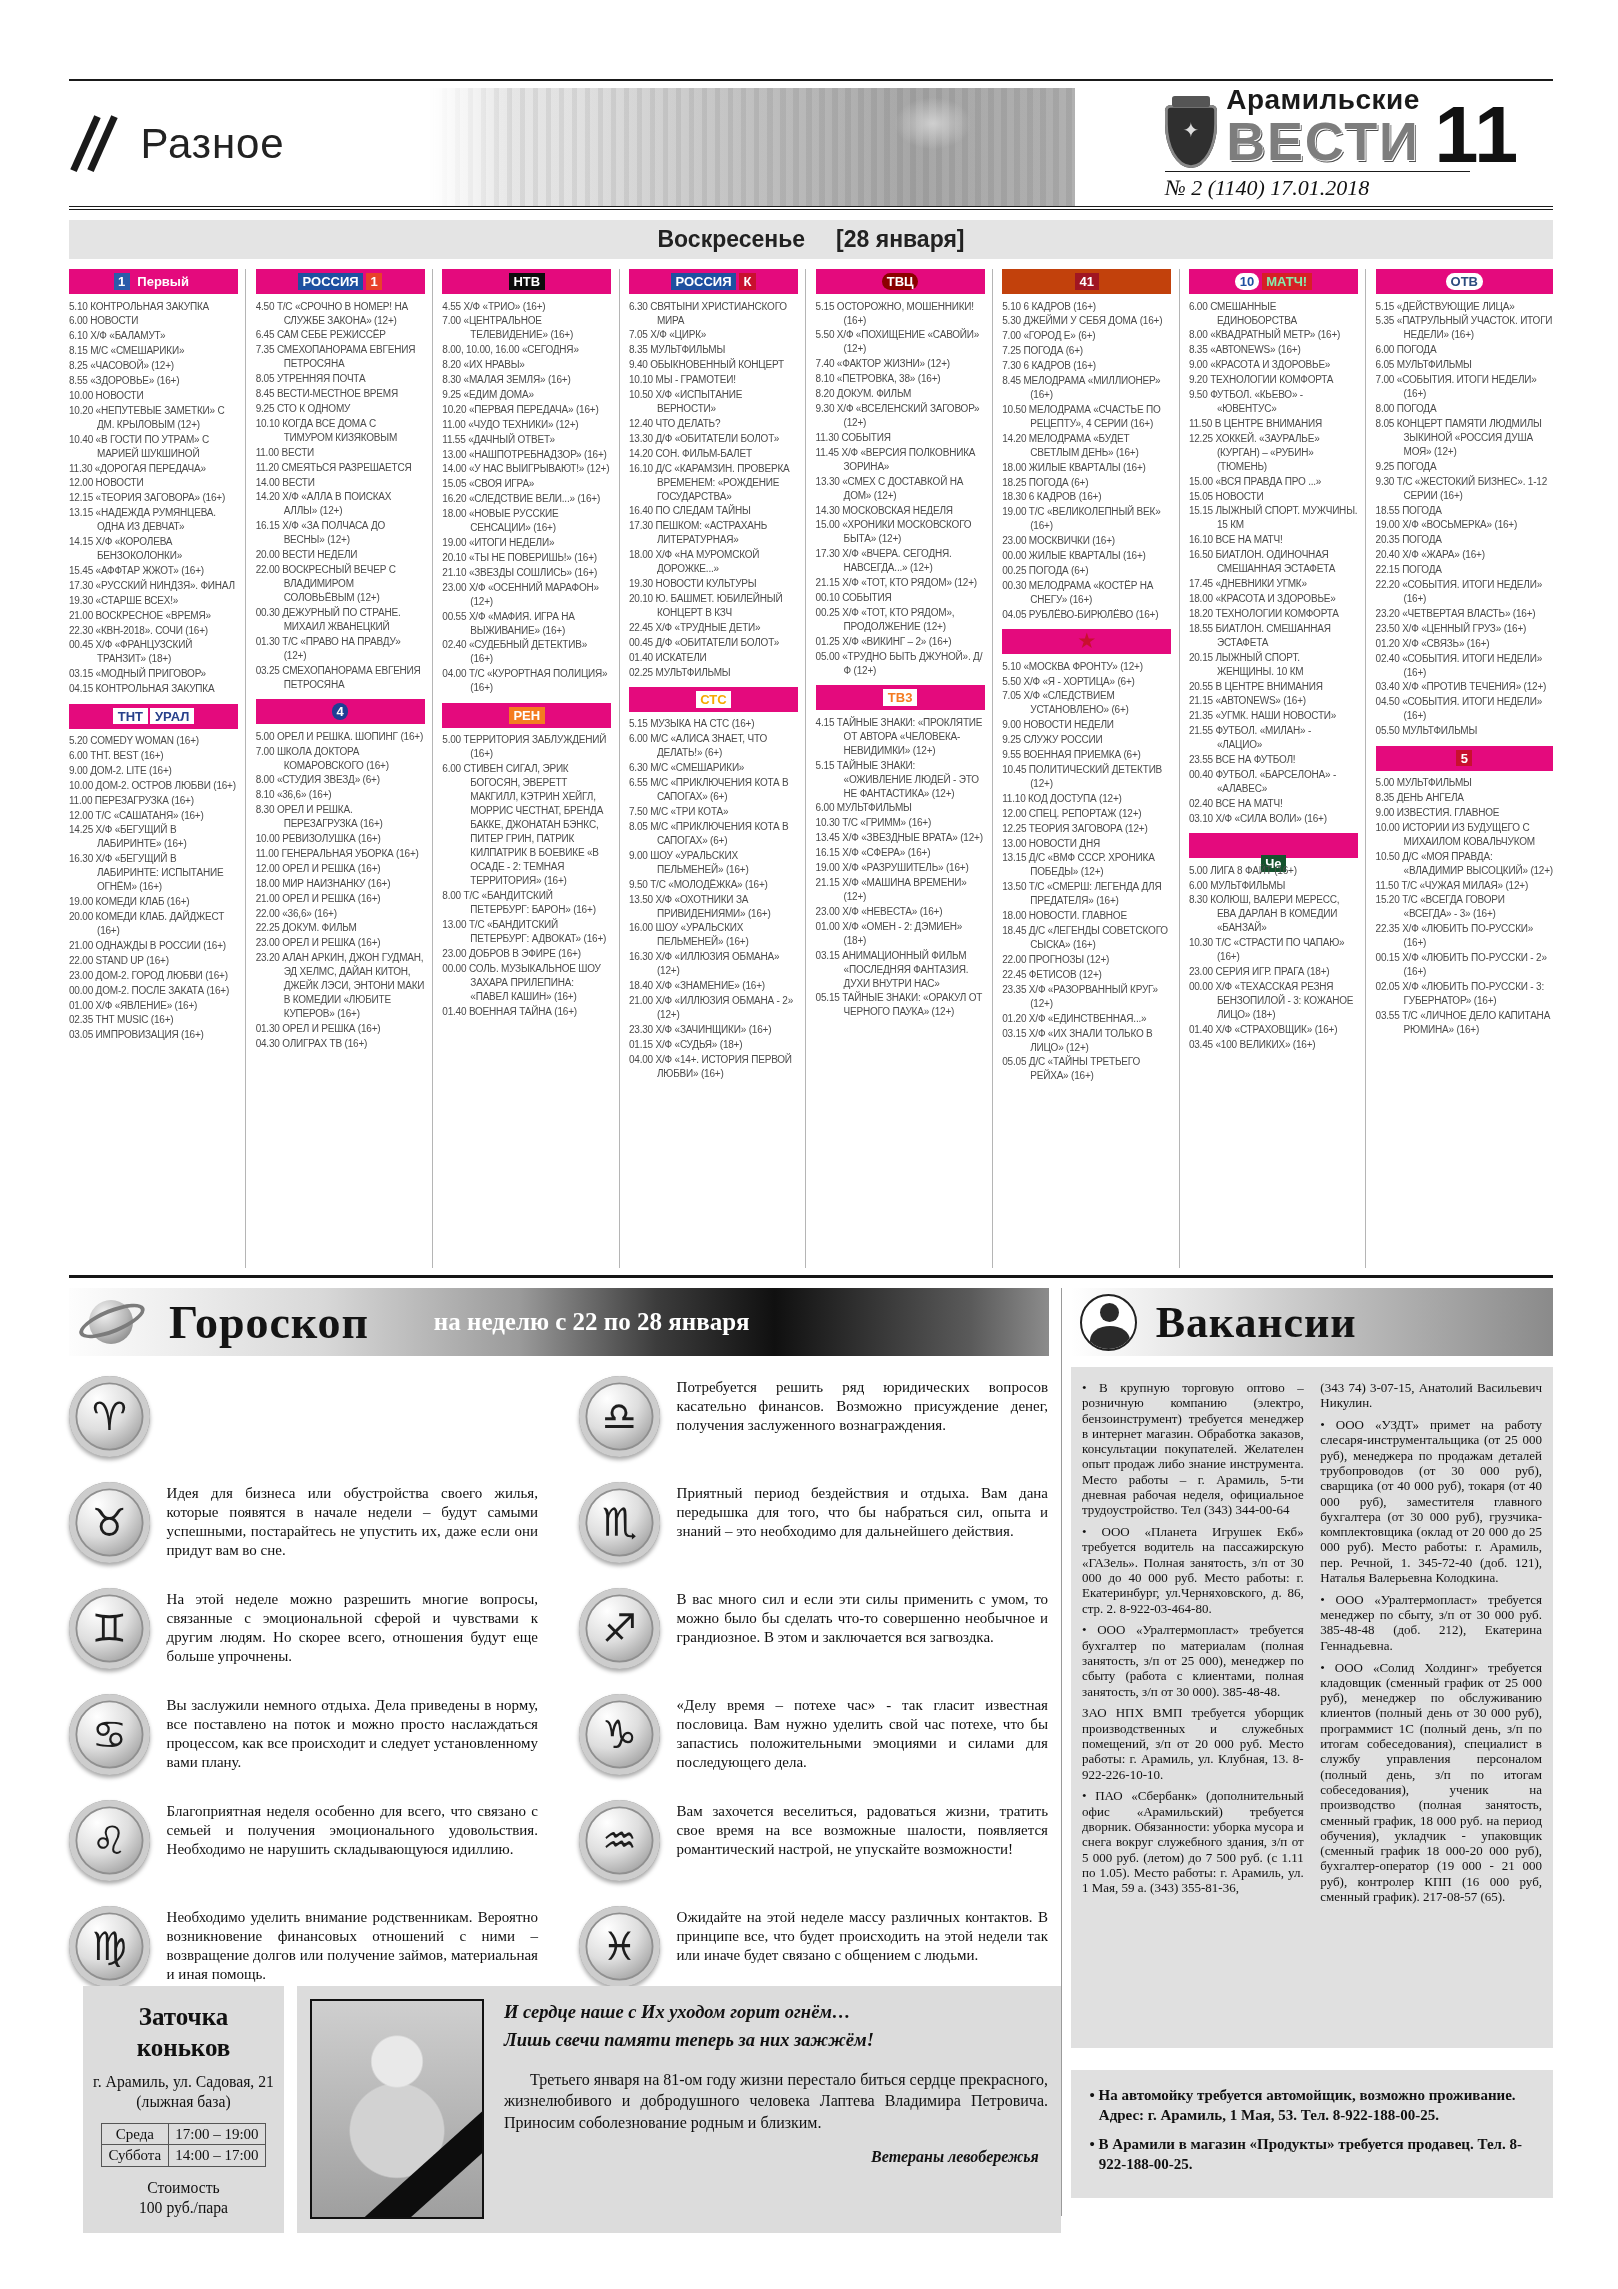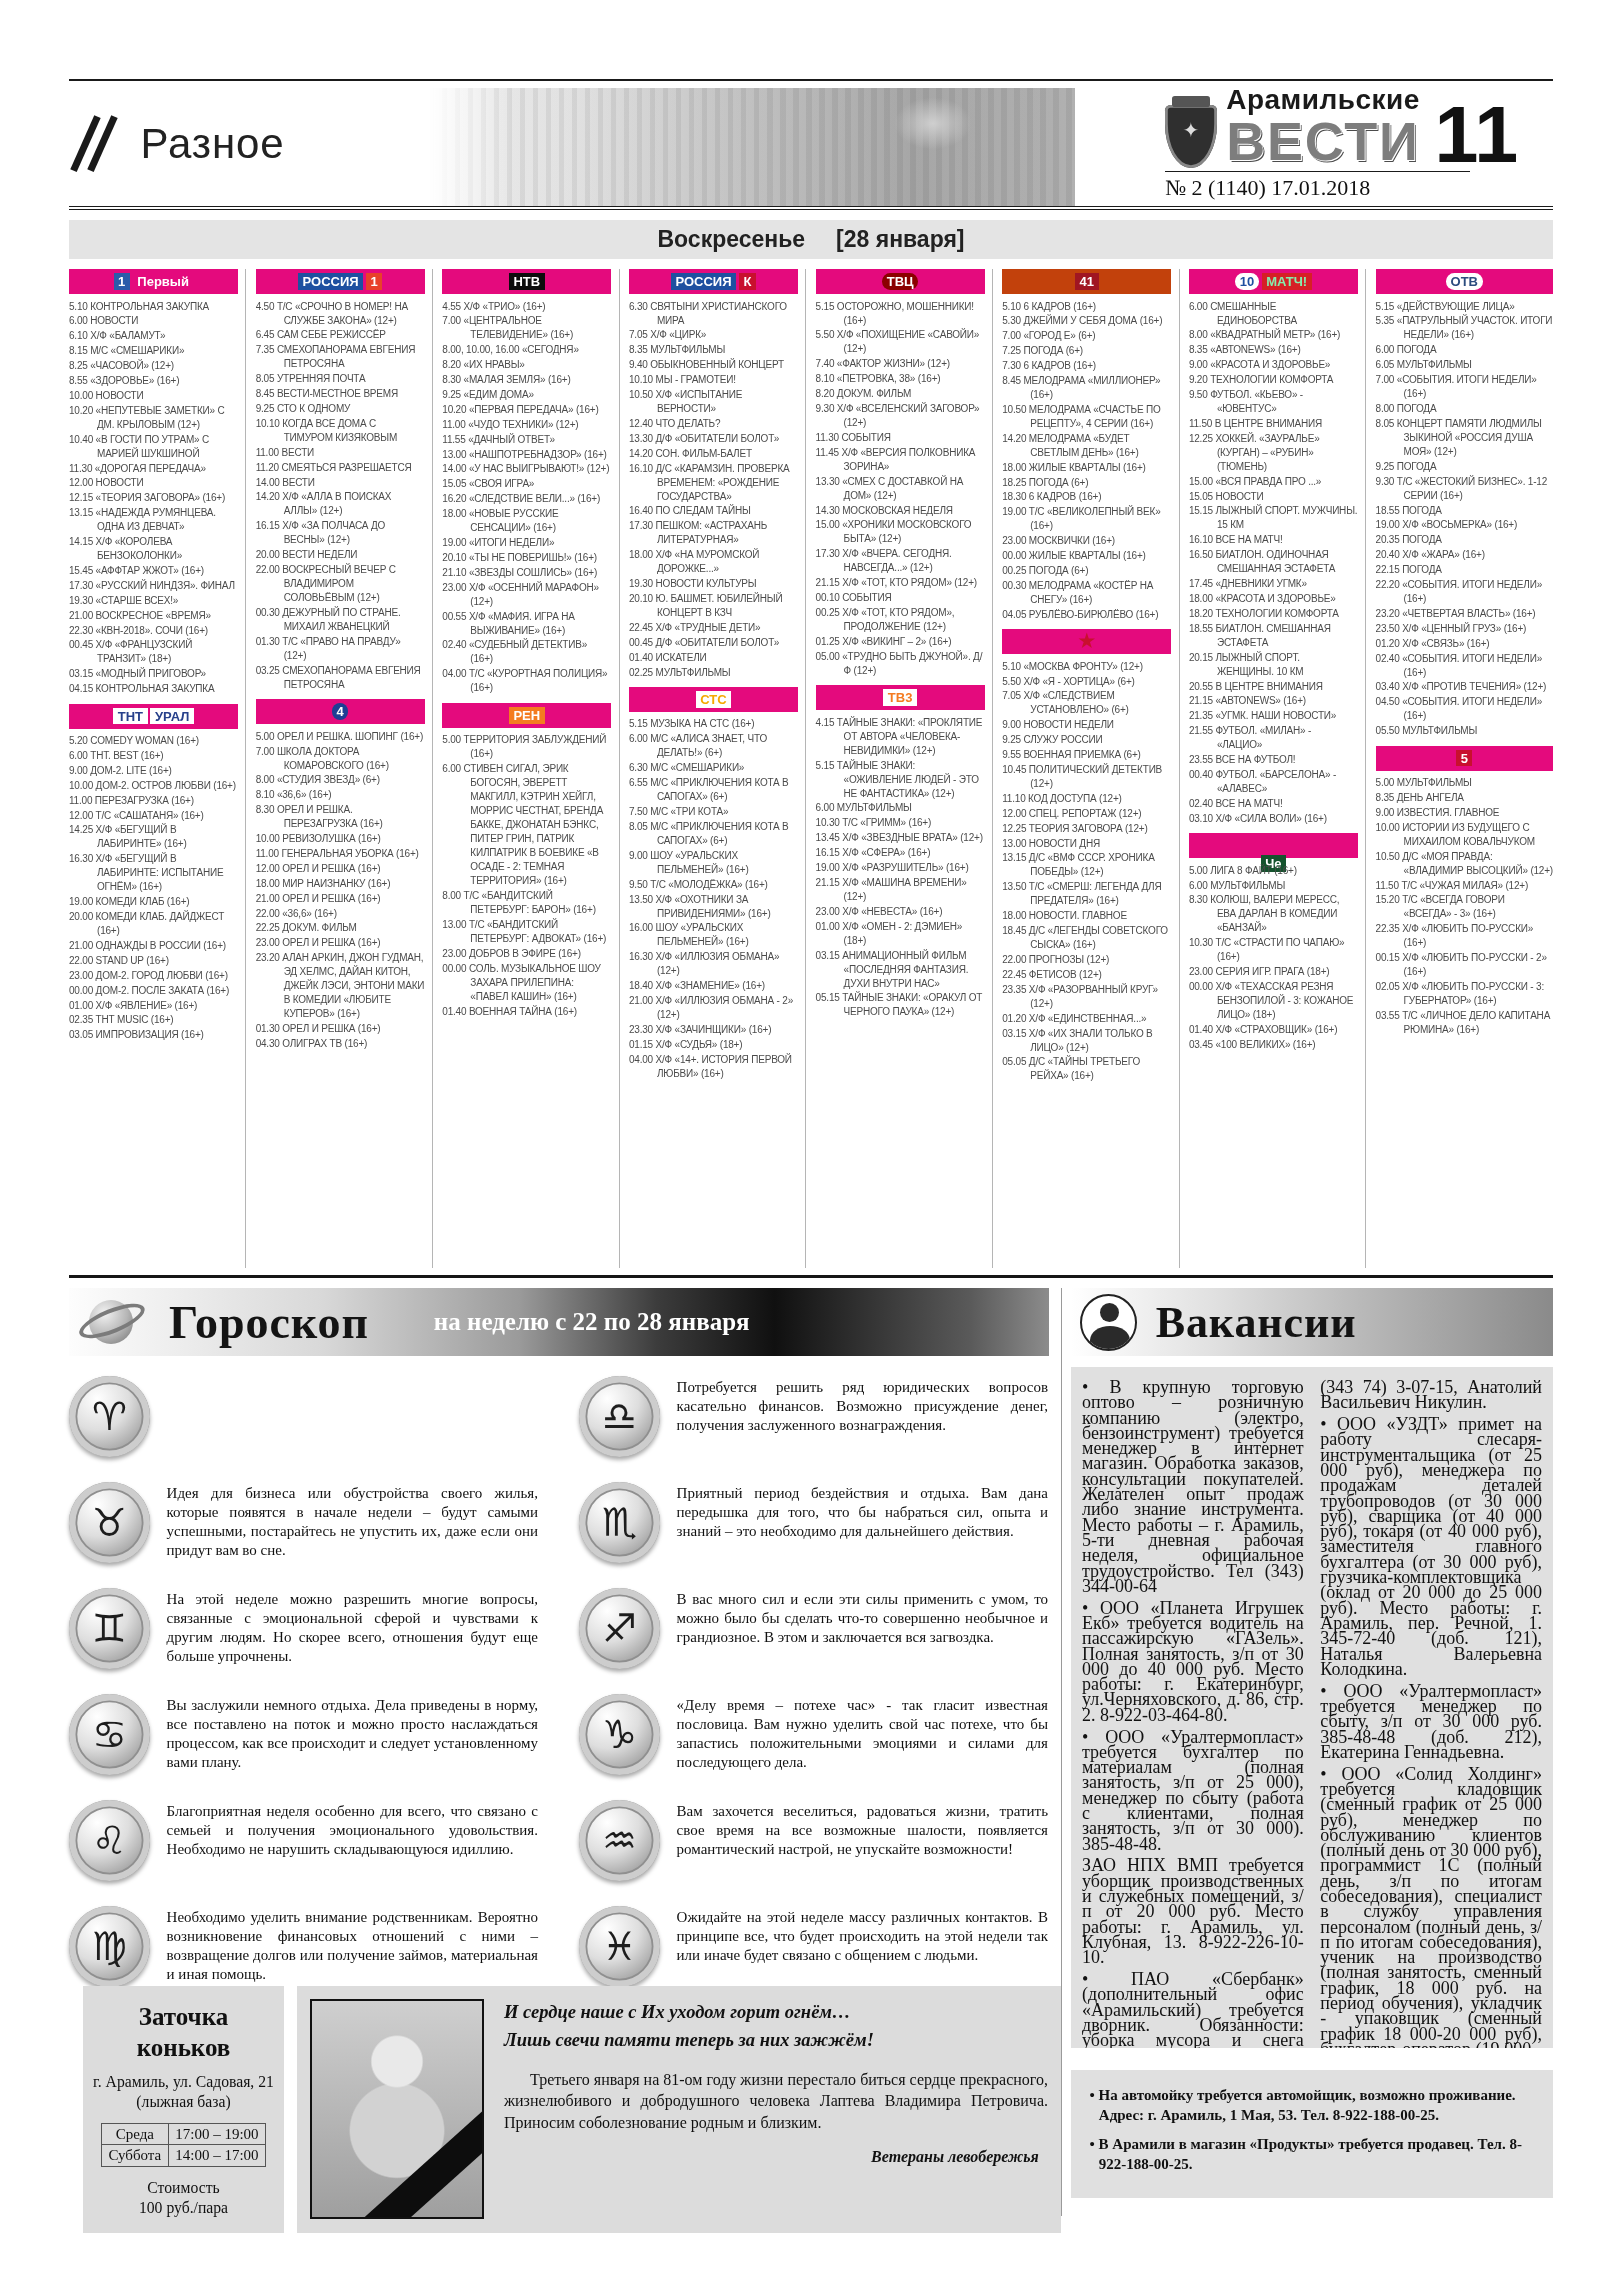--- a/index.html
+++ b/index.html
@@ -26,21 +26,21 @@
   .crest { width:52px; height:63px; background:#2f2f2f; border-radius:5.5px 5.5px 50% 50% / 5.5px 5.5px 70% 70%;
            position:relative; box-shadow:inset 0 0 0 2.8px #888; margin-top:5.5px; }
   .crest::before { content:""; position:absolute; top:-9.2px; left:7.4px; right:7.4px; height:11px; background:#555; border-radius:2.8px; }
   .crest::after { content:"✦"; position:absolute; top:13px; left:0; right:0; text-align:center; color:#ddd; font-size:20px; }
   .brand-names { line-height:1; }
   .brand-top { font-size:28px; font-weight:bold; color:#1a1a1a; letter-spacing:0.5px; }
   .brand-bottom { font-size:54px; font-weight:bold; color:#7d7d7d; letter-spacing:1.8px;
                   text-shadow:0.9px 0.9px 0 #fff, 1.8px 1.8px 0 #4c4c4c; }
   .page-number { font-size:79px; font-weight:900; color:#111; line-height:.85; margin-left:5.5px; }
   .issue-line { font-family:"Liberation Serif",serif; font-size:22px; color:#111; margin-top:3.7px;
-                border-top:1.8px solid #1a1a1a; padding-top:2.8px; width:305px; }
+                border-top:1.8px solid #1a1a1a; padding-top:2.8px; width:305px;font-style:italic; }
 
   
   .day-banner { position:absolute; left:69px; right:66px; top:220px; height:39px; background:#e4e4e4;
                 display:flex; align-items:center; justify-content:center; gap:31px;
                 font-size:23px; font-weight:bold; color:#222; }
 
   
   #tv-grid { position:absolute; left:69px; right:66px; top:269px; height:999px;
              display:grid; grid-template-columns:repeat(8,1fr); column-gap:9.2px; overflow:hidden; }
   .tv-col { border-right:0.9px solid #b5b5b5; padding-right:7.4px; }
@@ -104,21 +104,21 @@
   
   .vacancies { position:absolute; left:1071px; top:1288px; width:482px; }
   .v-head { height:68px; display:flex; align-items:center; gap:18.5px;
             background:linear-gradient(90deg,#ffffff 0%,#e0e0e0 30%,#b9b9b9 60%,#8a8a8a 100%); }
   .man-icon { flex:none; width:57px; height:57px; margin-left:9.2px; border-radius:50%; background:#fff;
               border:2.8px solid #222; position:relative; overflow:hidden; }
   .man-icon::before { content:""; position:absolute; left:17.5px; top:7.4px; width:19.4px; height:19.4px; border-radius:50%; background:#2a2a2a; }
   .man-icon::after { content:""; position:absolute; left:7.4px; top:30px; width:40px; height:28px; border-radius:50% 50% 0 0; background:#2a2a2a; }
   .v-title { font-family:"Liberation Serif",serif; font-weight:bold; font-size:44px; color:#131313; letter-spacing:0.9px; }
   .v-body { margin-top:11px; background:#e0e0e0; padding:13px 11px; display:flex; gap:16.6px; height:681px; overflow:hidden; }
-  .v-col { width:50%; font-family:"Liberation Serif",serif; font-size:18px; line-height:15.3px;
+  .v-col { width:50%; font-family:"Liberation Serif",serif; font-size:13px; line-height:15.3px;
            text-align:justify; color:#111; }
   .v-col p { margin-bottom:6.5px; }
   .v-notes { margin-top:22px; background:#e0e0e0; padding:14.8px 13px; font-family:"Liberation Serif",serif;
              font-weight:bold; font-size:15px; line-height:20px; color:#111; }
   .v-notes p { margin-bottom:9.2px; padding-left:14.8px; text-indent:-9.2px; }
 </style>
 </head>
 <body>
 
 <div class="header">

